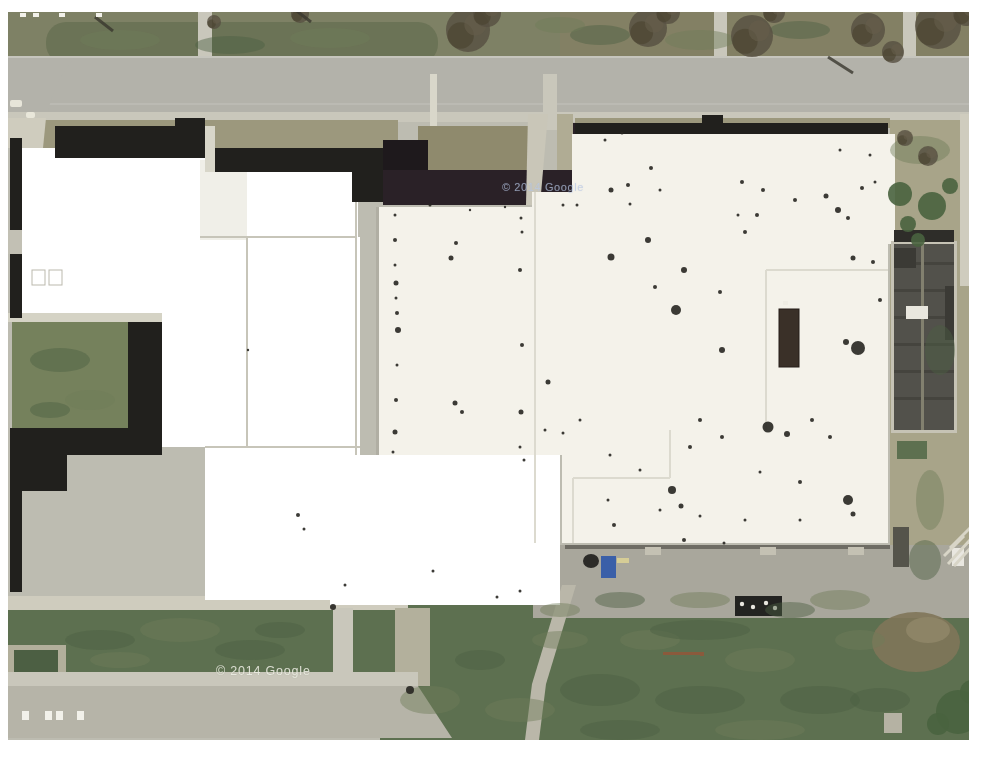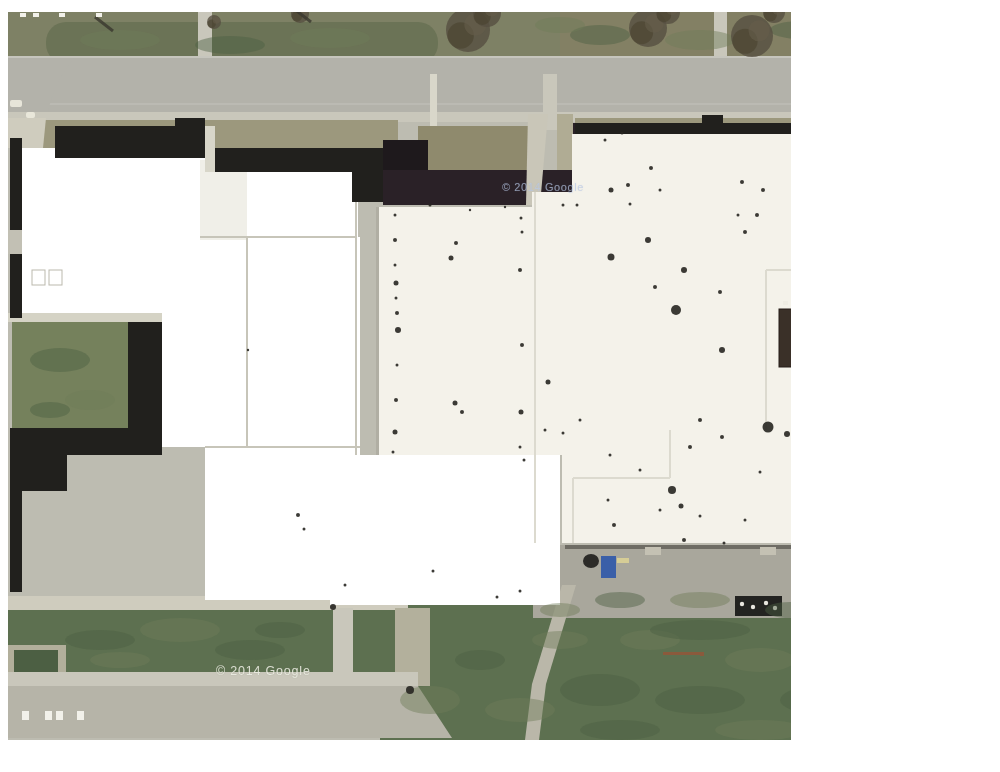--- a/index.html
+++ b/index.html
@@ -1,16 +1,16 @@
 <!DOCTYPE html>
 <html style="--margin: #ffffff; --pave: #bdbcb1; --road: #b3b2aa; --roadLight: #c9c7bb; --sidewalk: #cfccbe; --verge: #9c987d; --grassTop: #7e8165; --grassTopRight: #838064; --median: #6b7356; --lawn: #5d7050; --lawnDark: #4c5f43; --courtyard: #75815c; --maskWhite: #ffffff; --roofWhite: #f4f2ea; --roofDark: #21201d; --maroon: #2a2127; --gable: #52514b; --gableLight: #82806f; --gableDark: #3b3a35; --tanRight: #a8a489; --dirt: #7f7659; --apron: #a9a79c; --tree: #564f41; --bush: #49633f; --blueBin: #3a5fa8; --rust: #8a5a3c; --speck: #272621;"><head>
 <meta charset="utf-8">
 <style>
   html,body{margin:0;padding:0;background:#ffffff;}
-  .frame{position:relative;width:791px;height:772px;background:#ffffff;overflow:hidden;
+  .frame{position:relative;width:969px;height:772px;background:#ffffff;overflow:hidden;
          font-family:"Liberation Sans", sans-serif;}
   .map{position:absolute;inset:0;}
   svg{position:absolute;left:0;top:0;}
   .wm{position:absolute;white-space:nowrap;pointer-events:none;}
   .wm-center{left:502px;top:181px;font-size:11px;letter-spacing:.6px;
              color:rgba(190,205,232,.6);text-shadow:0 0 1px rgba(150,170,210,.35);}
   .wm-bottom{left:216px;top:664px;font-size:12.5px;letter-spacing:.8px;
              color:rgba(248,248,240,.8);text-shadow:0 0 1px rgba(120,130,100,.5);}
 </style>
 </head>

